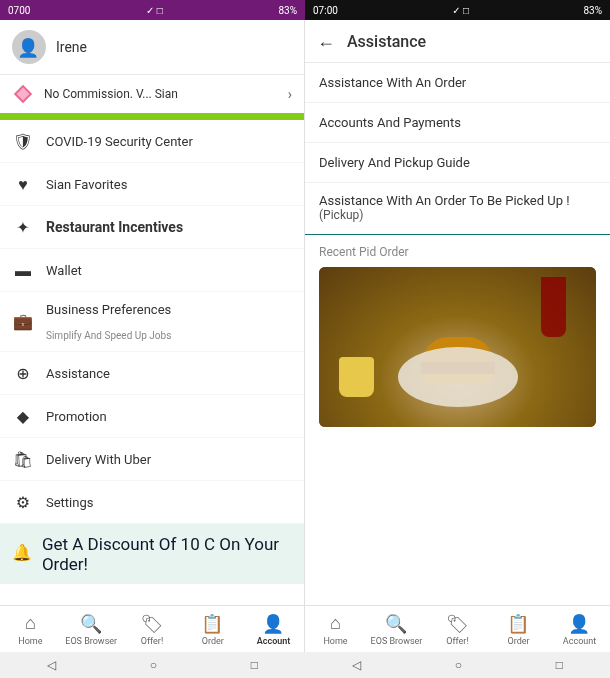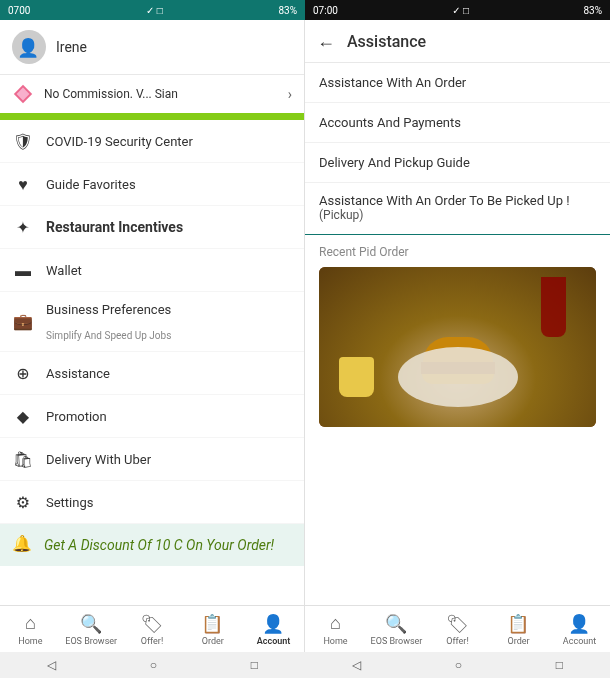--- a/index.html
+++ b/index.html
@@ -14,21 +14,21 @@
     }
 
     
     .status-bars {
       display: flex;
       width: 100%;
     }
     .status-bar-left {
       width: 305px;
       height: 20px;
-      background: #0f766e;
+      background: #701a75;
       display: flex;
       align-items: center;
       justify-content: space-between;
       padding: 0 8px;
       color: white;
       font-size: 10px;
     }
     .status-bar-right {
       width: 305px;
       height: 20px;
@@ -149,23 +149,22 @@
       cursor: pointer;
     }
     .discount-icon {
       width: 22px;
       height: 22px;
       margin-right: 10px;
       font-size: 16px;
       color: #f5a623;
     }
     .discount-text {
-      font-size: 14px;
-      color: #4d7c0f;
-      font-style: italic;
+      font-size: 17px;
+      color: #0f172a;
     }
 
     
     .bottom-nav-left {
       display: flex;
       border-top: 1px solid #e0e0e0;
       background: #fff;
     }
     .bottom-nav-item {
       flex: 1;
@@ -401,21 +400,21 @@
       <div class="nav-item">
         <span class="nav-icon">🛡</span>
         <div class="nav-item-content">
           <div class="nav-item-label">COVID-19 Security Center</div>
         </div>
       </div>
 
       <div class="nav-item">
         <span class="nav-icon">♥</span>
         <div class="nav-item-content">
-          <div class="nav-item-label">Guide Favorites</div>
+          <div class="nav-item-label">Sian Favorites</div>
         </div>
       </div>
 
       <div class="nav-item">
         <span class="nav-icon">✦</span>
         <div class="nav-item-content">
           <div class="nav-item-label bold">Restaurant Incentives</div>
         </div>
       </div>
 

